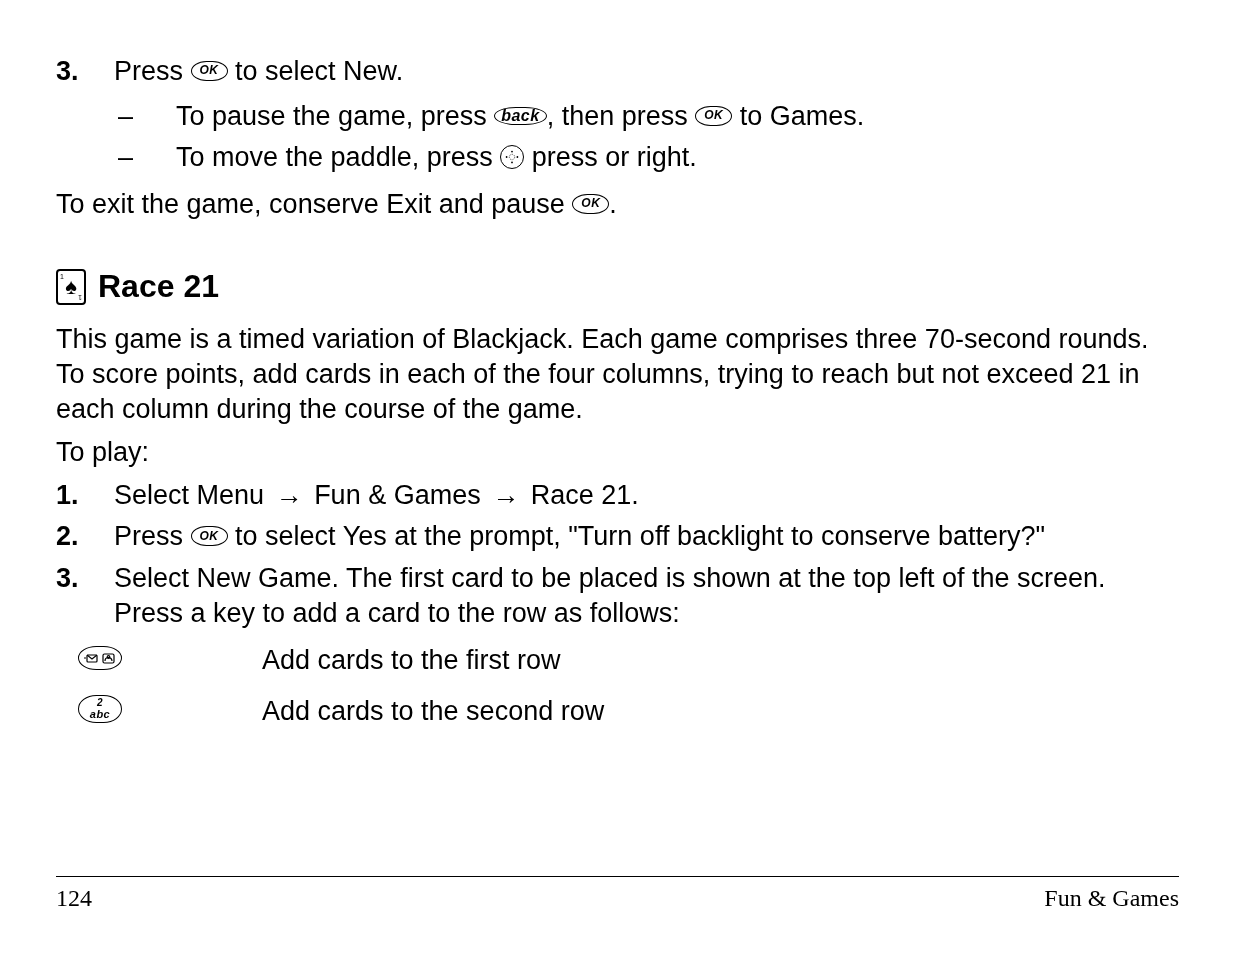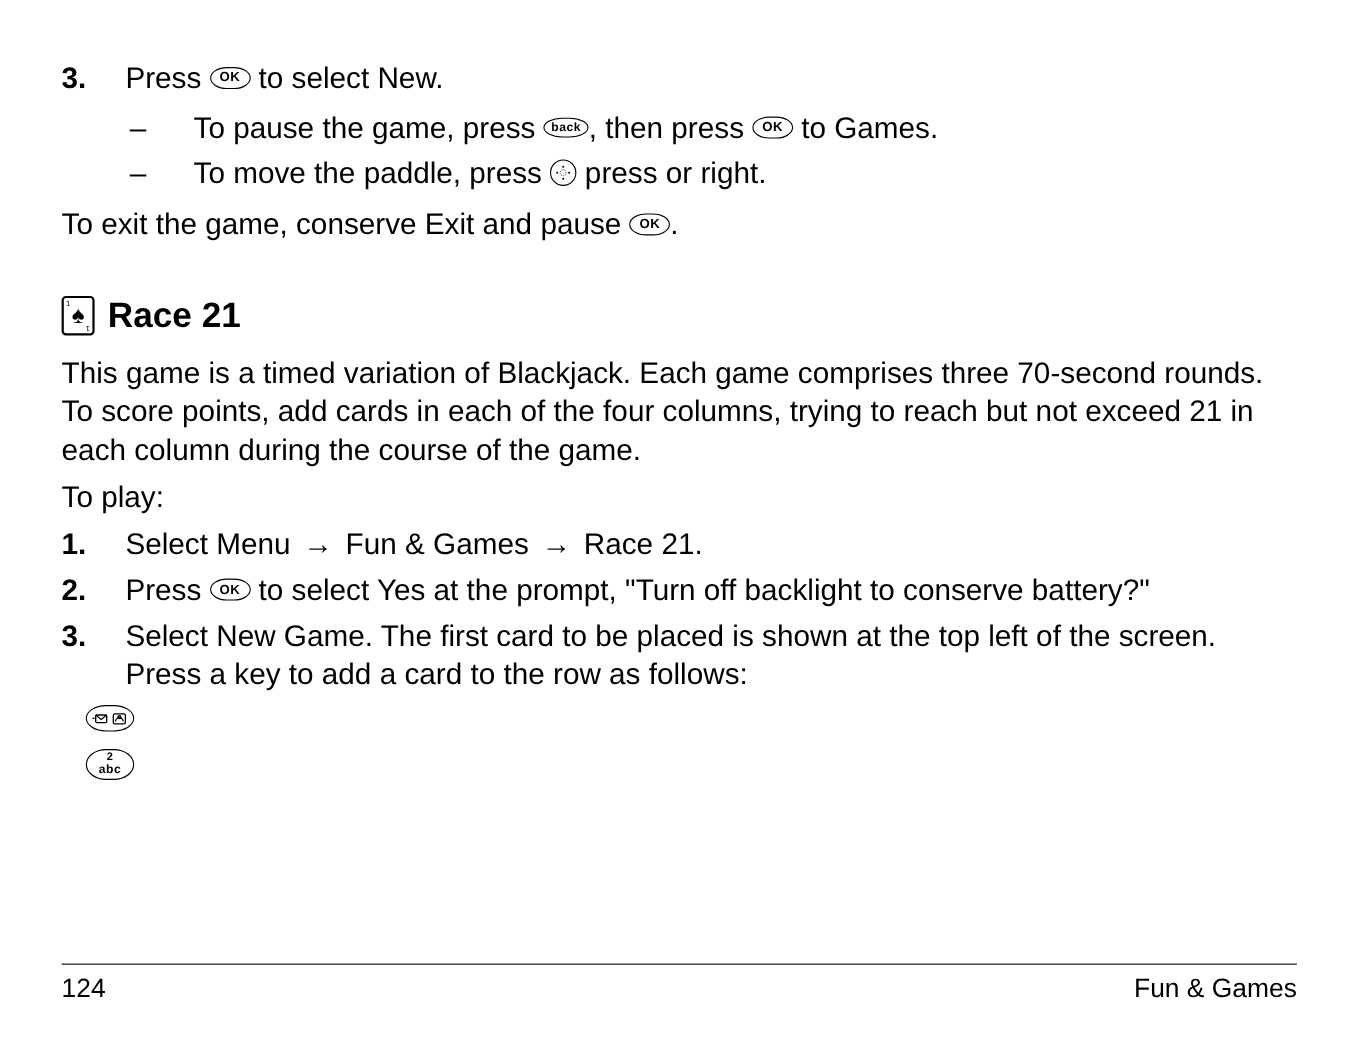--- a/index.html
+++ b/index.html
@@ -22,22 +22,23 @@
     border: 1.5px solid #000;
     border-radius: 50% / 60%;
     font-size: 12px;
     font-weight: bold;
     letter-spacing: 0.5px;
     vertical-align: middle;
     padding: 1px 8px;
     height: 20px;
     position: relative;
     top: -2px;
-  }
-  .back-icon { font-size: 11px; height: 18px; padding: 1px 6px; }
+    font-style: italic;
+  }
+  .back-icon { font-size: 16px; height: 18px; padding: 1px 6px; }
   .nav-icon {
     width: 24px;
     height: 24px;
     border-radius: 50%;
     padding: 0;
     position: relative;
   }
   .nav-icon svg { width: 18px; height: 18px; }
   .key-icon {
     width: 44px;
@@ -106,20 +107,21 @@
   .footer {
     position: absolute;
     bottom: 40px;
     left: 56px;
     right: 56px;
     border-top: 1px solid #000;
     padding-top: 6px;
     display: flex;
     justify-content: space-between;
     font-size: 24px;
+    font-family: Liberation Serif, serif;
   }
   .key1-svg { width: 34px; height: 18px; }
 </style>
 </head>
 <body>
 
 <div class="ol">
 
   <div class="li">
     <div class="li-num">3.</div>
@@ -212,25 +214,27 @@
   <span class="key-icon" style="height:24px;">
     <svg class="key1-svg" viewBox="0 0 34 14">
       <rect x="4" y="4" width="10" height="7" rx="1" fill="none" stroke="#000" stroke-width="1.2"></rect>
       <polyline points="4,4 9,8 14,4" fill="none" stroke="#000" stroke-width="1.2"></polyline>
       <rect x="20" y="3" width="11" height="9" rx="1.5" fill="none" stroke="#000" stroke-width="1.2"></rect>
       <path d="M22,10 a3,3 0 0,1 7,0" fill="none" stroke="#000" stroke-width="1.2"></path>
       <circle cx="25.5" cy="6" r="1.3" fill="none" stroke="#000" stroke-width="1.2"></circle>
       <line x1="1" y1="7" x2="3" y2="7" stroke="#000" stroke-width="1.2"></line>
     </svg>
   </span>
+  <span>Add cards to the first row</span>
 </div>
 
 <div class="key-row" style="margin-top:6px;">
   <span class="key-icon">
     <span>2</span>
     <span class="tiny">abc</span>
   </span>
+  <span>Add cards to the second row</span>
 </div>
 
 <div class="footer">
   <span>124</span>
   <span>Fun &amp; Games</span>
 </div>
 
 </body></html>

